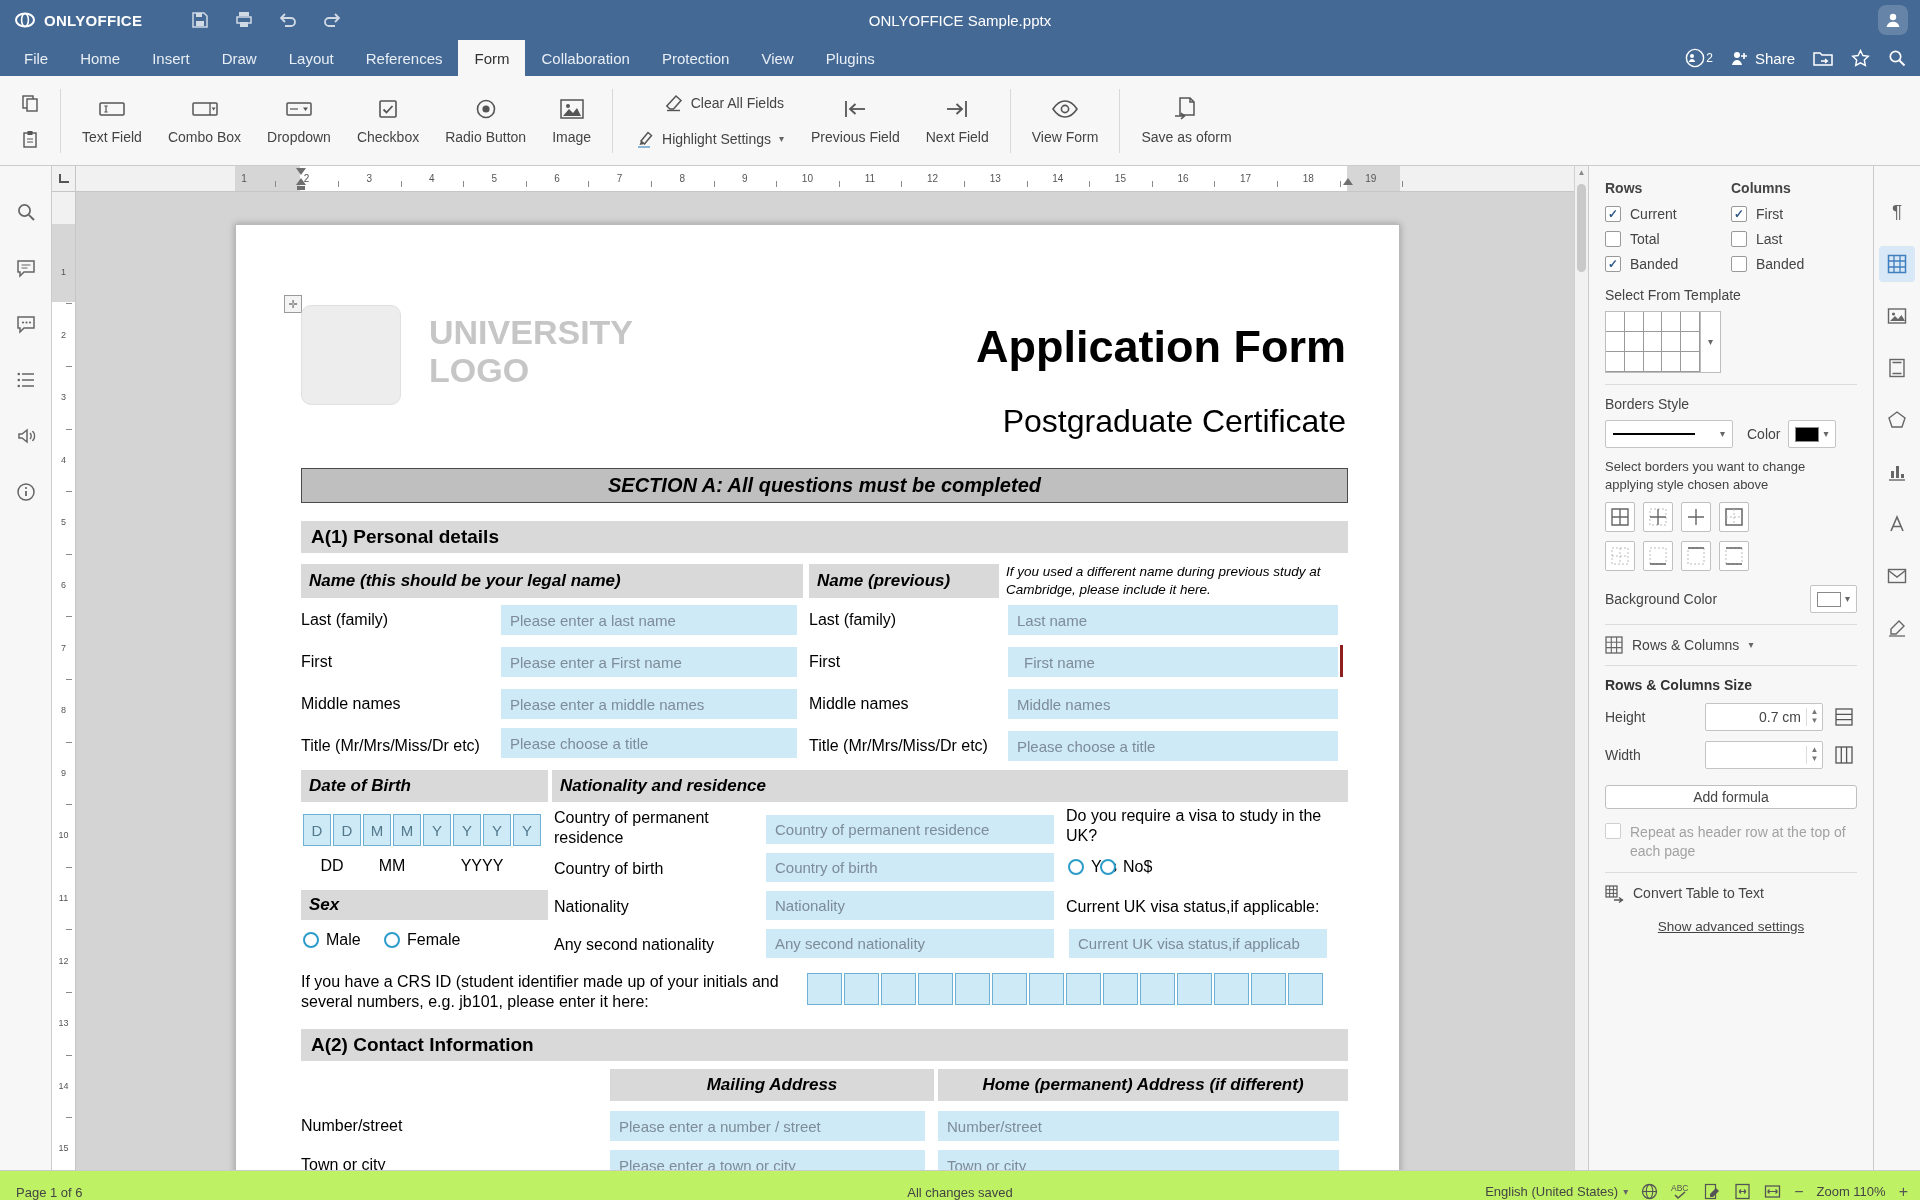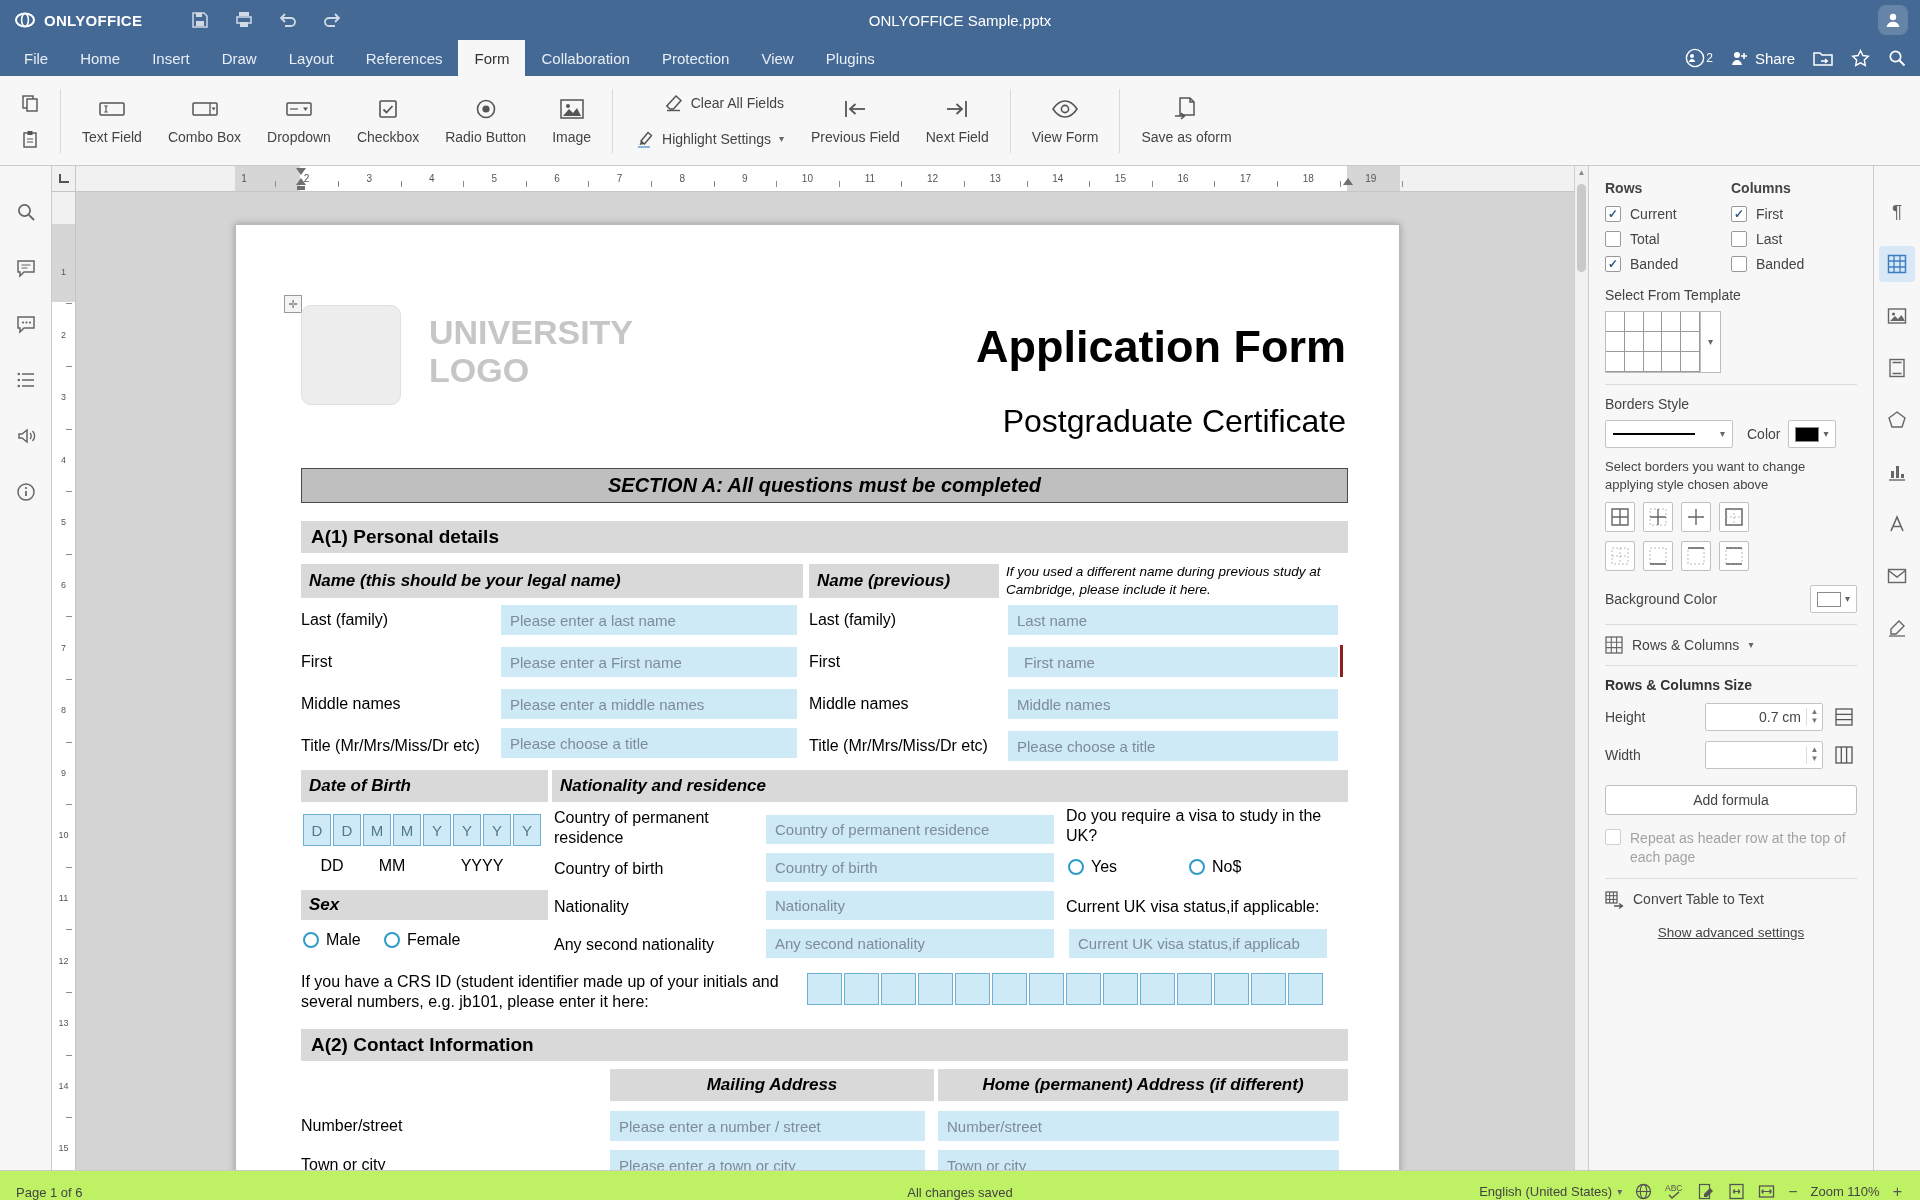--- a/index.html
+++ b/index.html
@@ -106,37 +106,37 @@
   .bg-row{display:flex;align-items:center;justify-content:space-between;margin-top:14px;}
   .rc-toggle{display:flex;align-items:center;gap:9px;cursor:pointer;color:#444;}
   .rp-section-title{font-weight:bold;color:#333;margin-bottom:10px;}
   .size-row{display:flex;align-items:center;margin-bottom:10px;gap:8px;}
   .size-row .sl{width:58px;}
   .spinner{width:118px;height:28px;background:#fff;border:1px solid #C4C4C4;border-radius:2px;display:flex;align-items:center;margin-left:auto;}
   .spin-value{flex:1;text-align:right;padding-right:5px;font-size:14px;color:#444;}
   .spin-arrows{width:16px;display:flex;flex-direction:column;align-items:center;border-left:1px solid #DDD;}
   .spin-arrows i{font-style:normal;font-size:8px;color:#777;line-height:1.1;cursor:pointer;}
   .dist-btn{width:26px;height:26px;background:none;border:none;display:flex;align-items:center;justify-content:center;cursor:pointer;color:#555;}
-  .formula-btn{width:100%;height:30px;background:#fff;border:1px solid #BFBFBF;border-radius:3px;font-size:14px;color:#444;cursor:pointer;margin:6px 0 14px 0;}
+  .formula-btn{width:100%;height:24px;background:#fff;border:1px solid #BFBFBF;border-radius:3px;font-size:14px;color:#444;cursor:pointer;margin:6px 0 14px 0;}
   .repeat-row{display:flex;gap:9px;color:#A2A2A2;font-size:14px;line-height:1.35;margin-bottom:6px;}
   .cb.disabled{border-color:#CFCFCF;}
   .convert-row{display:flex;align-items:center;gap:9px;cursor:pointer;margin-top:11px;color:#444;}
   .adv-link{display:block;margin:16px auto 0 auto;text-align:center;font-size:13.5px;color:#444;text-decoration:underline;cursor:pointer;background:none;border:none;}
 
   
   .right-iconbar{width:47px;background:#F7F7F7;border-left:1px solid #CBCBCB;display:flex;flex-direction:column;align-items:center;padding-top:28px;gap:16px;}
   .ri-btn{width:36px;height:36px;display:flex;align-items:center;justify-content:center;color:#666;cursor:pointer;background:none;border:none;border-radius:4px;}
   .ri-btn.active{background:#D8E8F6;color:#3F7EBE;}
   .para-glyph{font-size:19px;color:#666;}
 
   
   .statusbar{height:30px;background:#bef264;border-top:1px solid #CBCBCB;display:flex;align-items:flex-end;font-size:13px;color:#444;position:relative;flex:0 0 30px;}
   .sb-left{padding-left:16px;}
   .sb-center{position:absolute;left:0;right:0;text-align:center;pointer-events:none;}
-  .sb-right{margin-left:auto;display:flex;align-items:center;gap:13px;padding-right:18px;}
+  .sb-right{margin-left:auto;display:flex;align-items:center;gap:13px;padding-right:12px;}
   .sb-item{display:flex;align-items:center;gap:5px;cursor:pointer;color:#444;background:none;border:none;font-size:13px;}
   .zoom-btn{font-size:16px;color:#555;cursor:pointer;background:none;border:none;line-height:1;}
 </style>
 </head>
 <body>
 
 <div class="app">
 
   <header class="titlebar">
     <div class="tb-left">
@@ -568,21 +568,21 @@
           <div class="wrap-label" style="left:318px;top:672px;width:200px;">Nationality</div>
           <div class="ffield" style="left:530px;top:666px;width:288px;height:29px;">Nationality</div>
           <div class="wrap-label" style="left:318px;top:710px;width:210px;">Any second nationality</div>
           <div class="ffield" style="left:530px;top:704px;width:288px;height:29px;">Any second nationality</div>
 
           <div class="wrap-label" style="left:830px;top:581px;width:282px;">Do you require a visa to study in the UK?</div>
           <div class="radio-item" style="left:832px;top:633px;">
               <span class="radio"></span>
               <span>Yes</span>
             </div>
-          <div class="radio-item" style="left:953px;top:633px;">
+          <div class="radio-item" style="left:864px;top:633px;">
               <span class="radio"></span>
               <span>No$</span>
             </div>
           <div class="wrap-label" style="left:830px;top:672px;width:282px;">Current UK visa status,if applicable:</div>
           <div class="ffield" style="left:833px;top:704px;width:258px;height:29px;">Current UK visa status,if applicab</div>
 
           <div class="wrap-label" style="left:65px;top:747px;width:500px;">If you have a CRS ID (student identifier made up of your initials and several numbers, e.g. jb101, please enter it here:</div>
           <div class="boxcells" style="left:571px;top:748px;">
               <span class="bcell wide"></span>
               <span class="bcell wide"></span>

